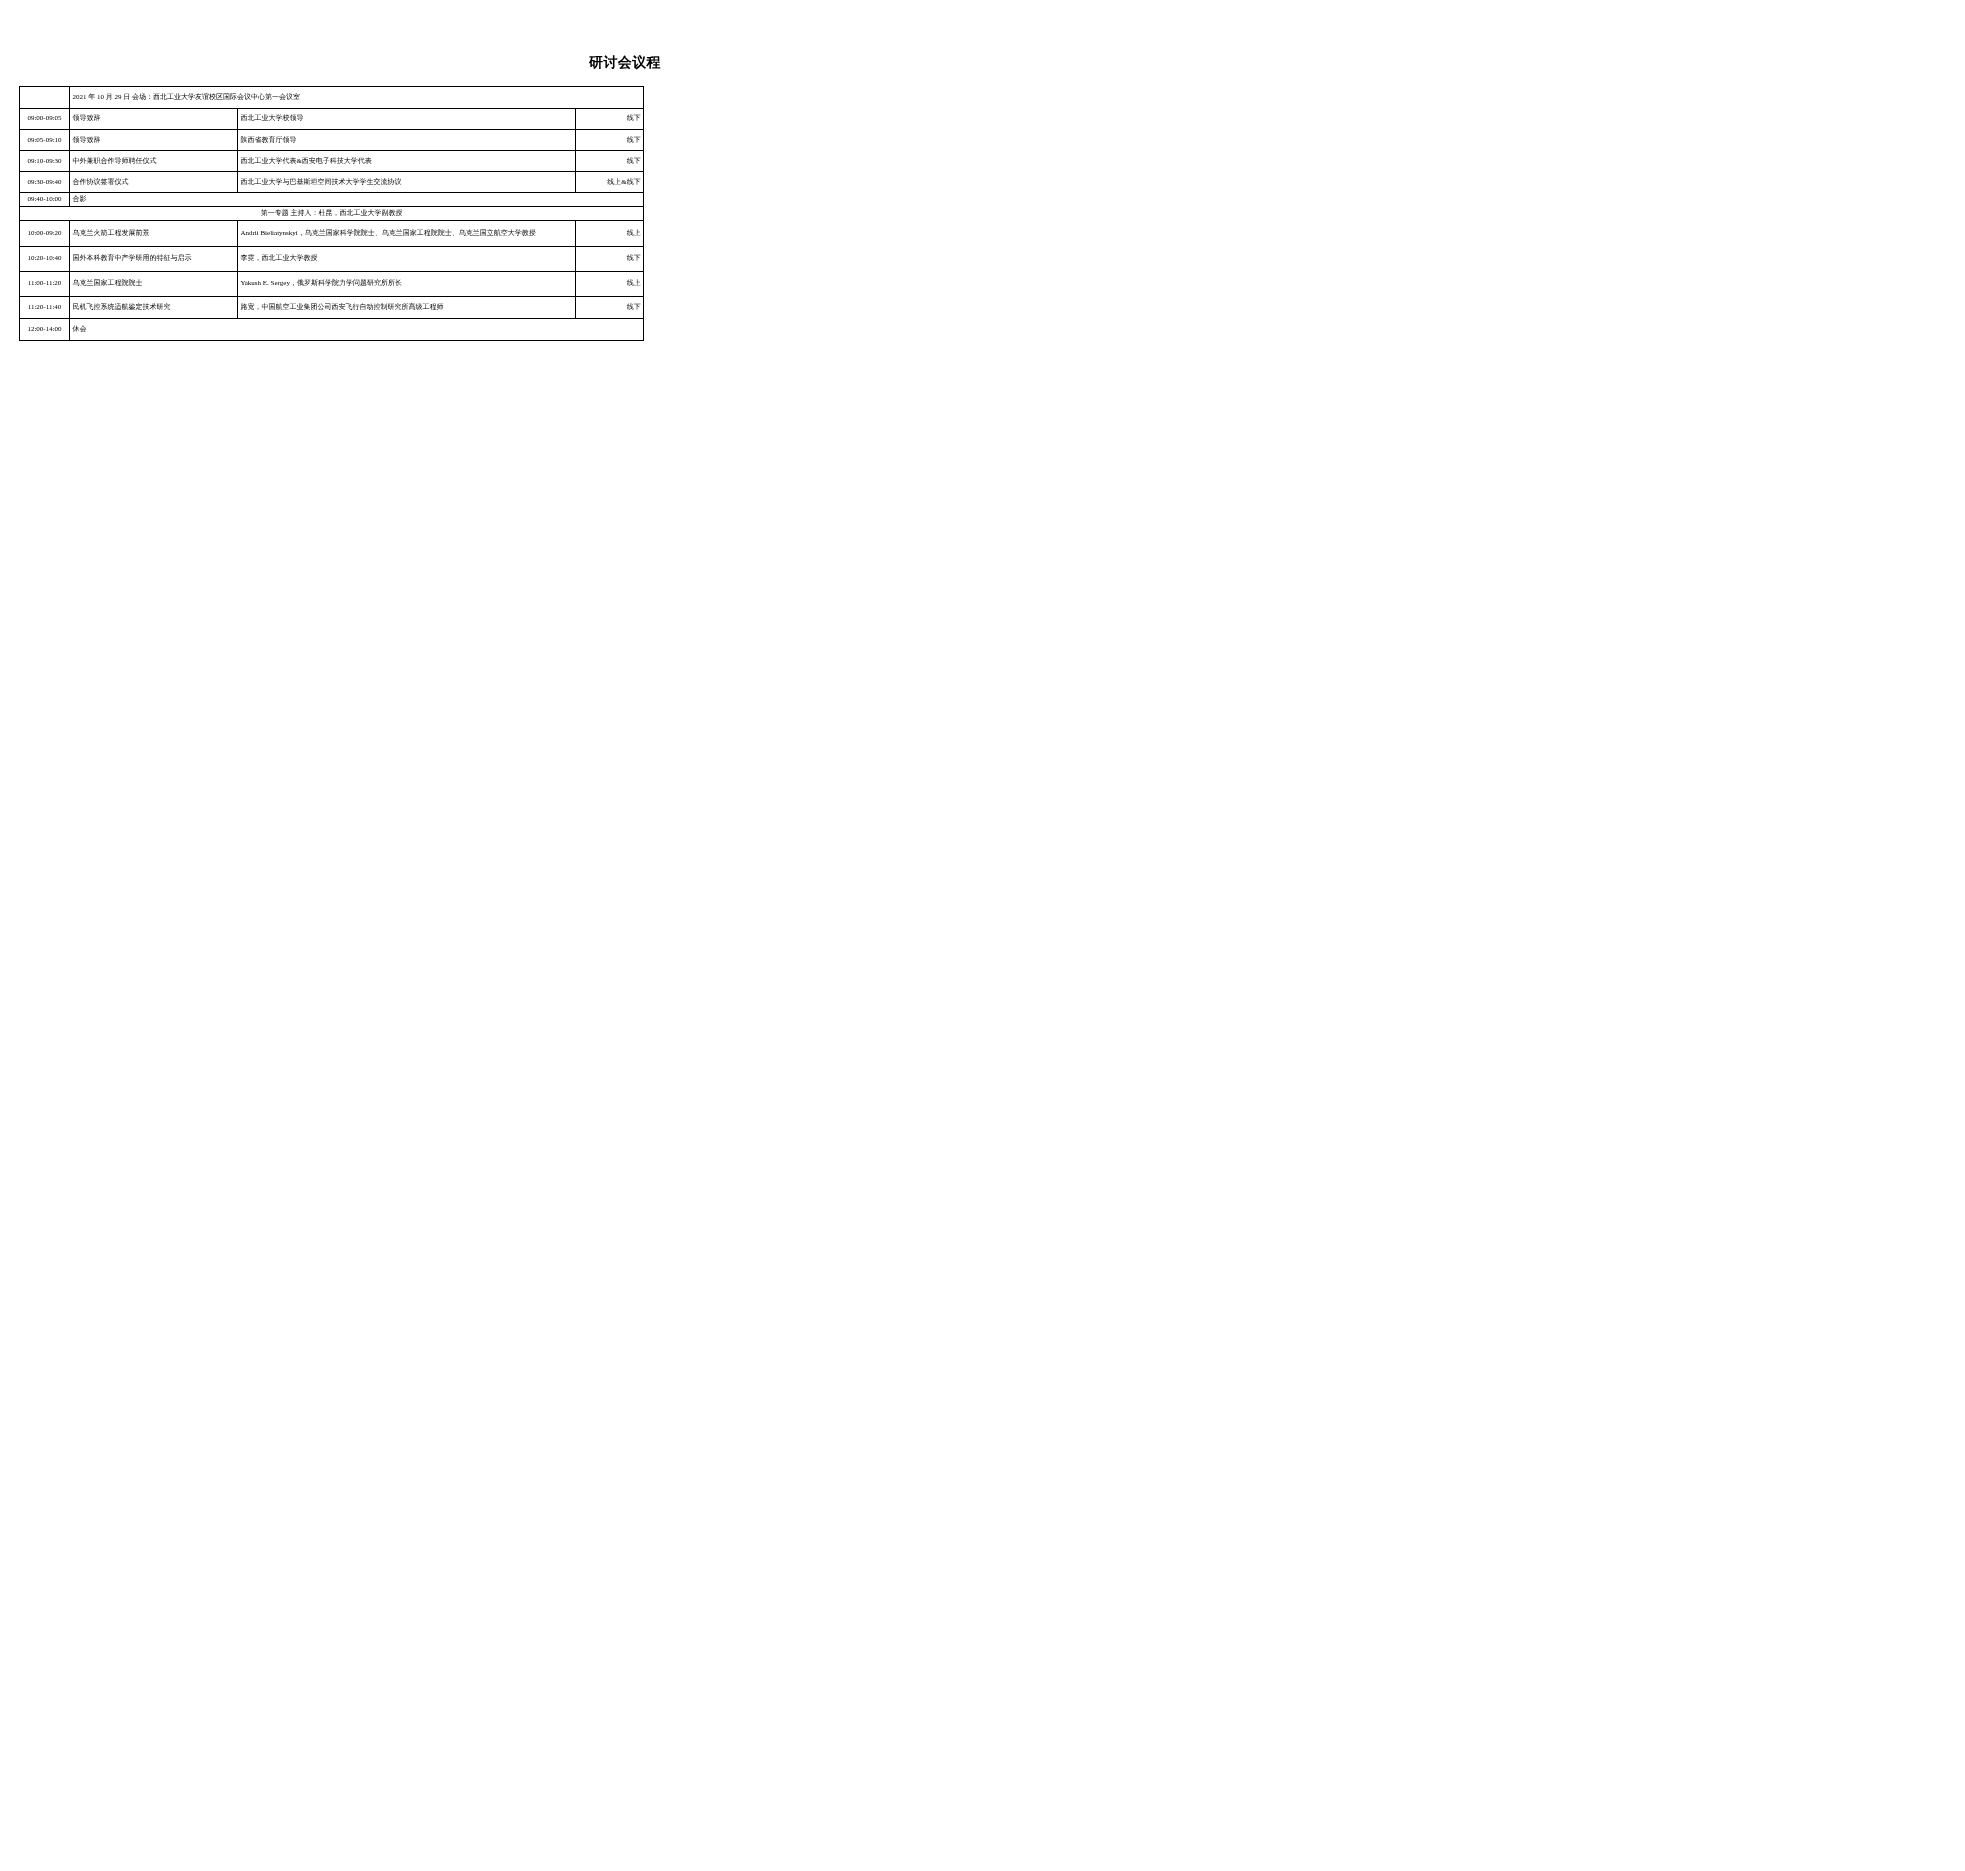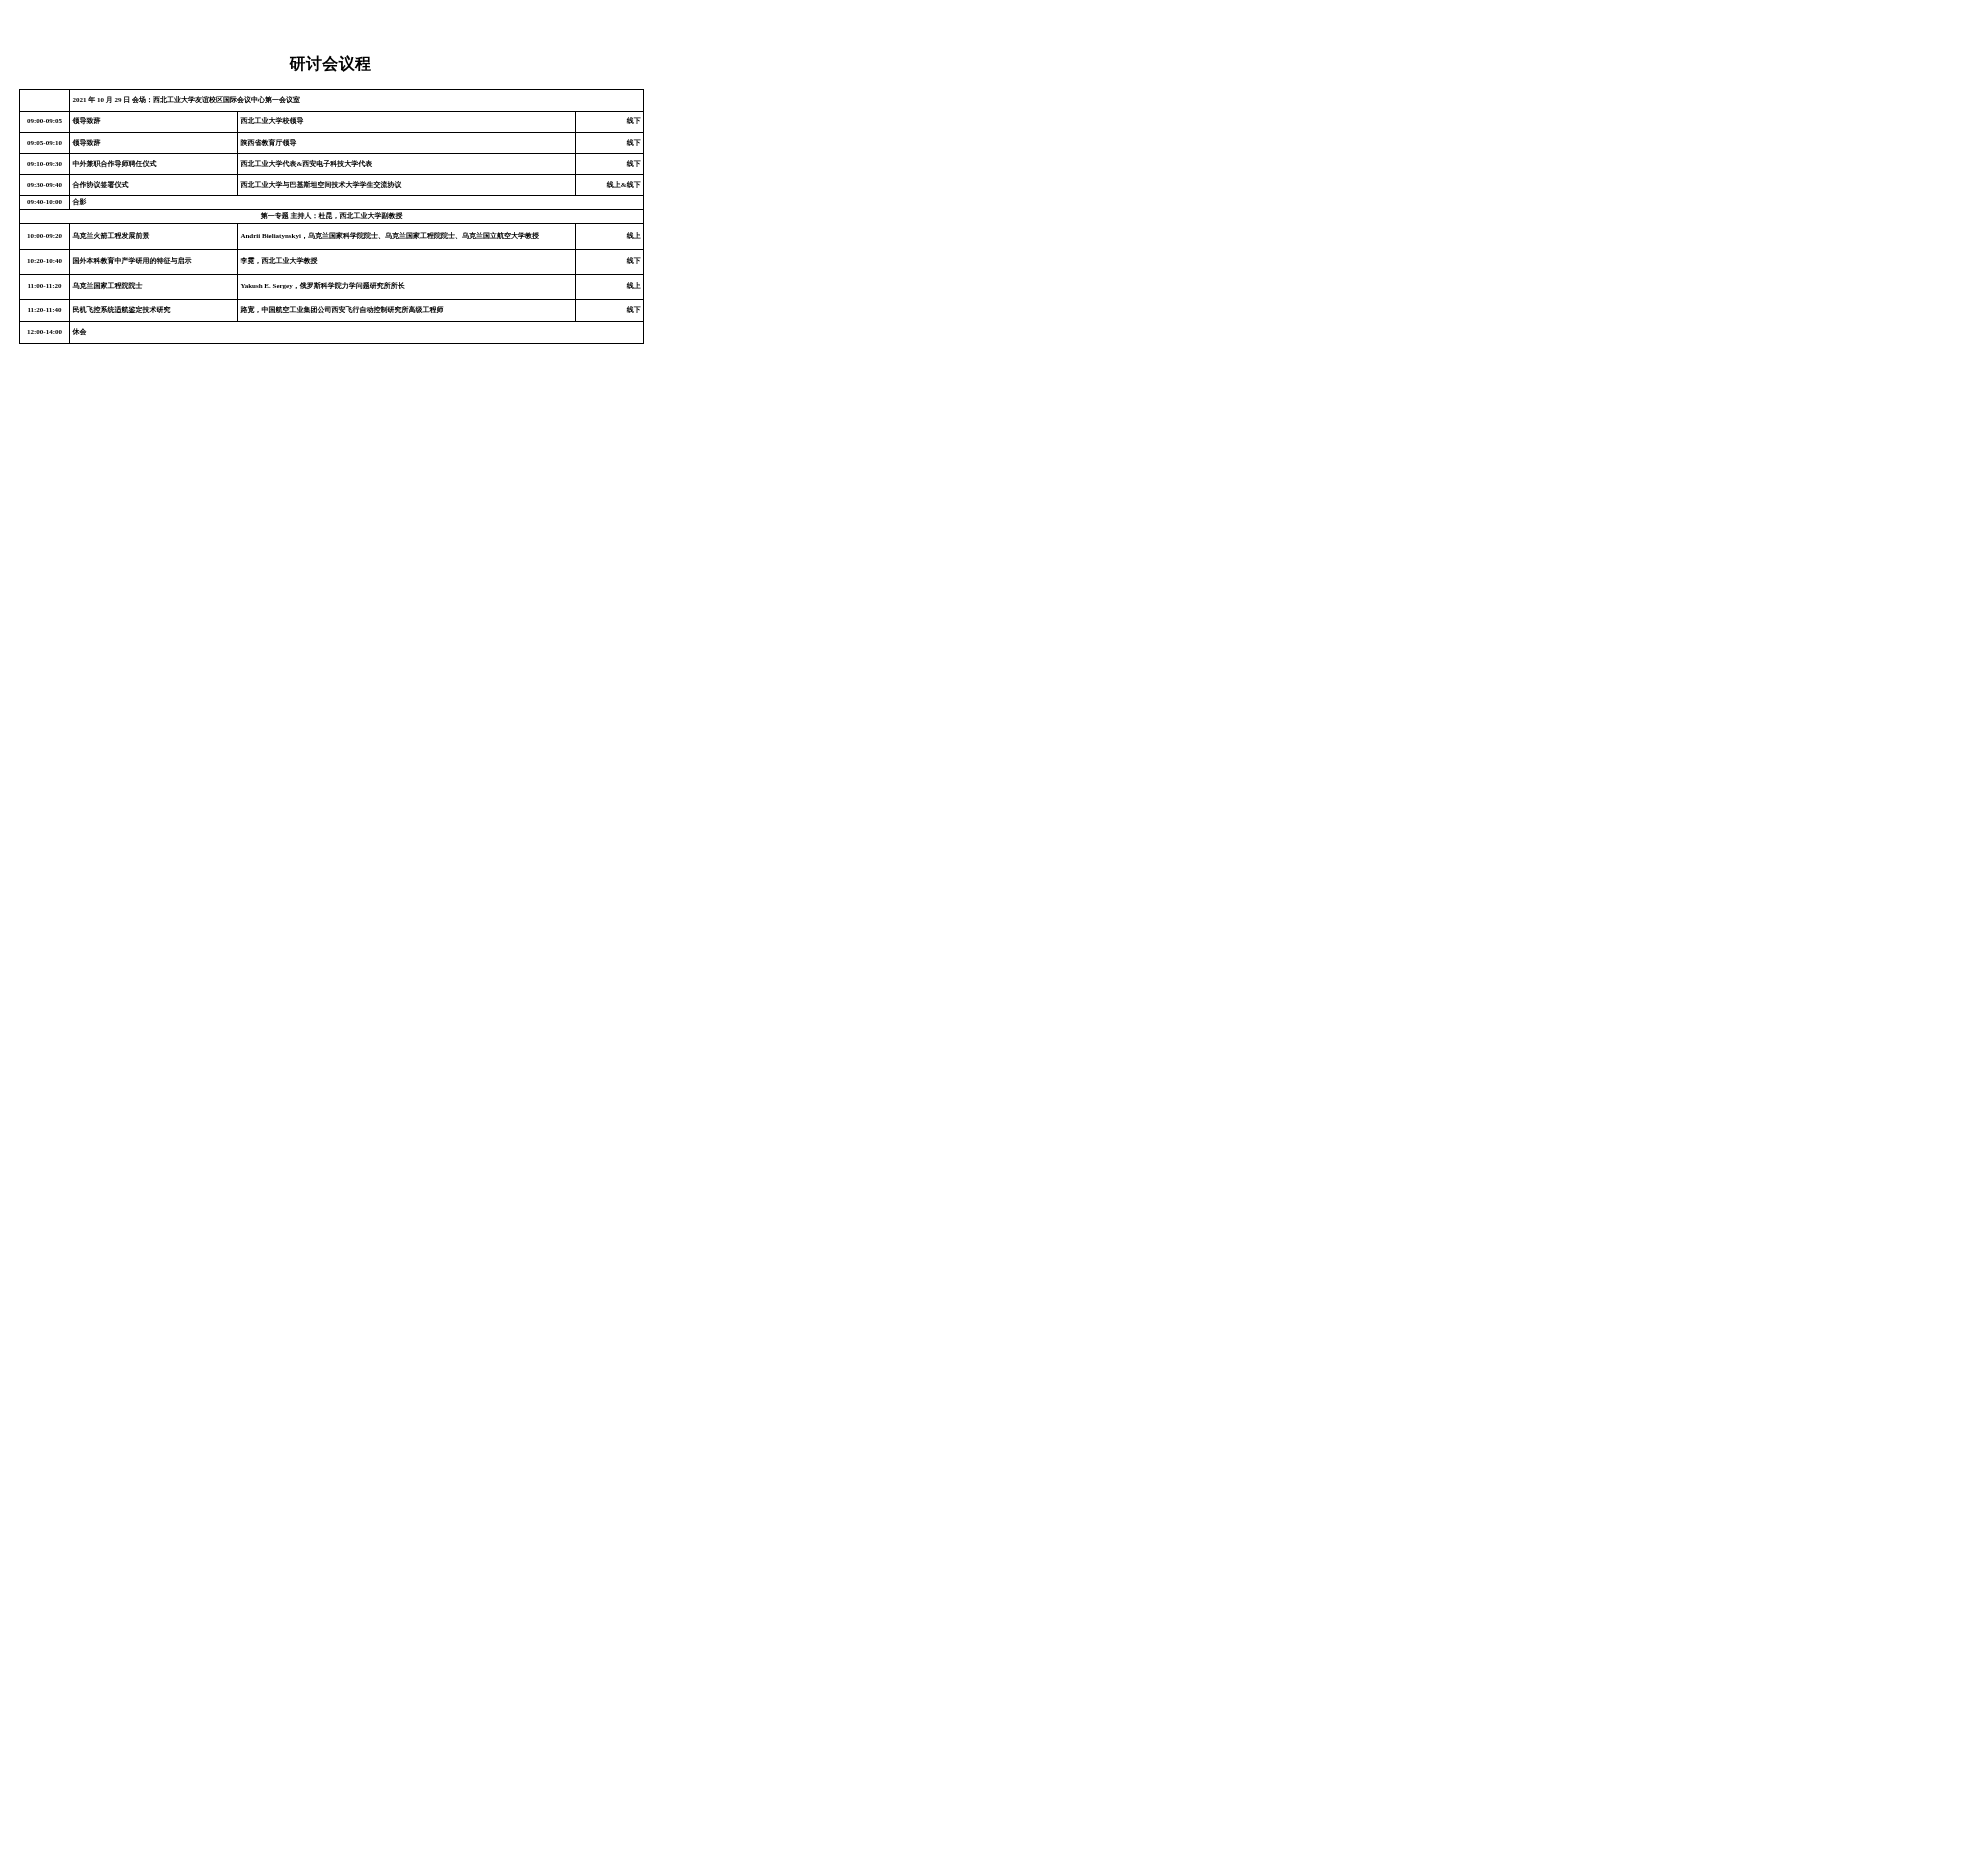--- a/index.html
+++ b/index.html
@@ -9,39 +9,39 @@
   }
   body {
     width: 661px;
     height: 468px;
     position: relative;
     color: #000;
     font-family: "Liberation Serif", "DejaVu Serif", serif;
   }
   .page-title {
     margin-top: 54px;
-    text-align: center;
+    text-align: right;
     font-family: "Liberation Sans", "DejaVu Sans", sans-serif;
     font-weight: bold;
-    font-size: 16px;
+    font-size: 14px;
     letter-spacing: 0.4px;
   }
   table.agenda {
     margin: 14px 0 0 19px;
     width: 623px;
     border-collapse: collapse;
     table-layout: fixed;
   }
   table.agenda td, table.agenda th {
     border-left: 0.4px solid #000;
     border-right: 0.4px solid #000;
     border-top: 1.2px solid #000;
     border-bottom: 1.2px solid #000;
     font-size: 7px;
-    font-weight: bold;
+    font-weight: normal;
     vertical-align: middle;
     padding: 0.8px 2.4px;
     line-height: 1.55;
     overflow: hidden;
     word-break: break-all;
     margin-top: 16px;
   }
   .col-time   { width: 50px; }
   .col-content{ width: 168px; }
   .col-speaker{ width: 338px; }

